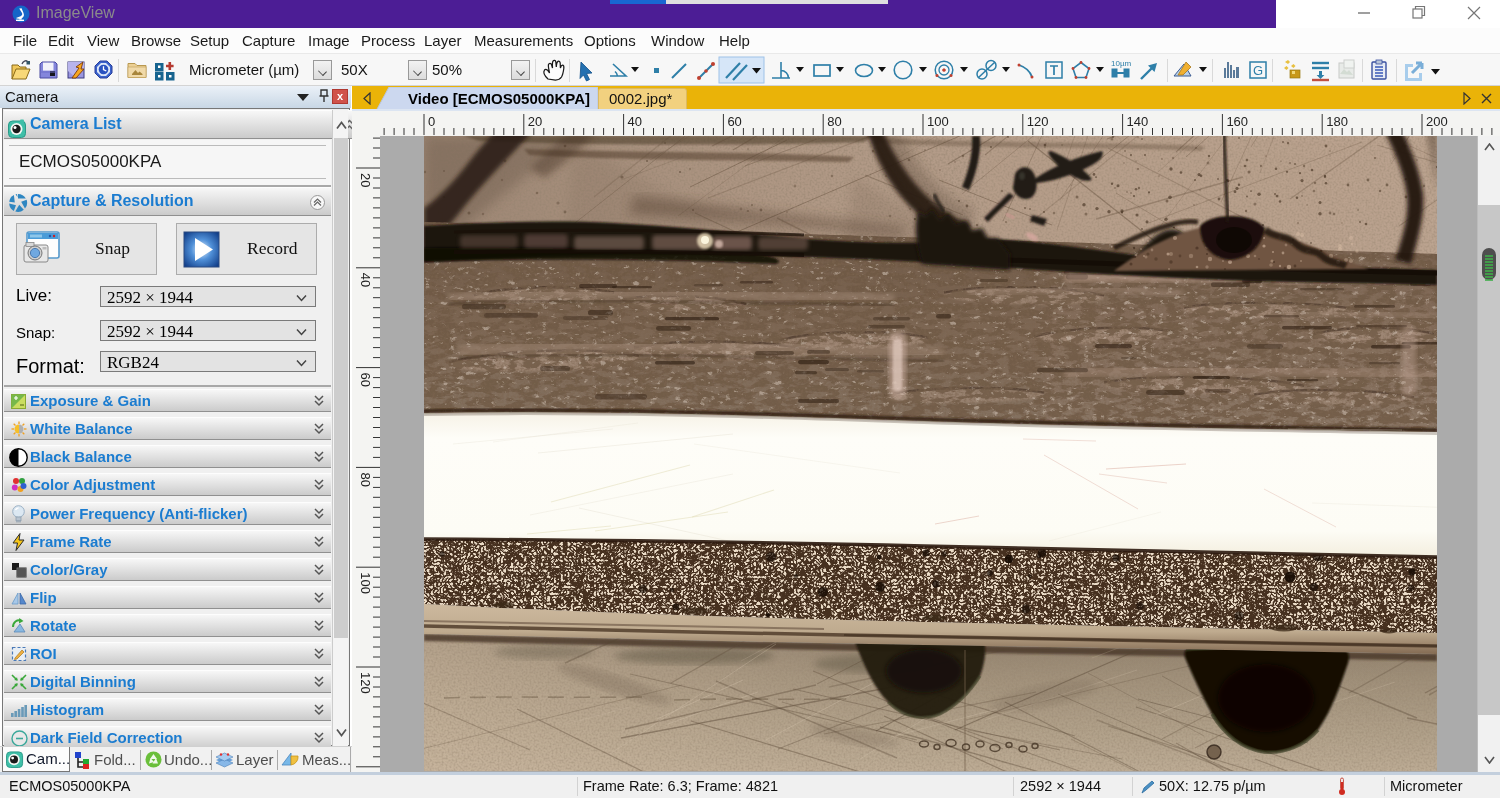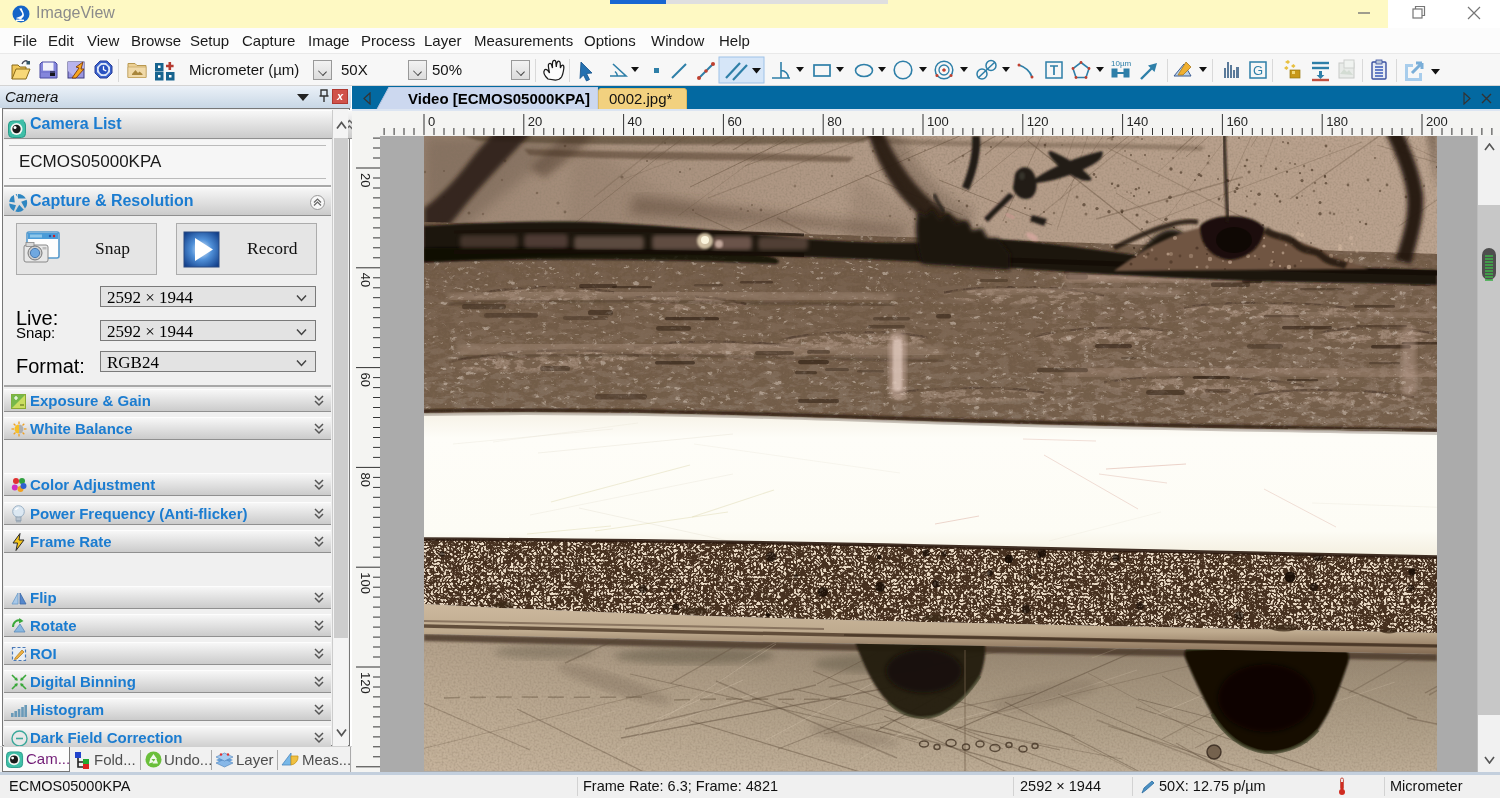--- a/index.html
+++ b/index.html
@@ -1,40 +1,40 @@
 <!DOCTYPE html>
 <html><head>
 <meta charset="utf-8">
 <style>
 * { margin:0; padding:0; box-sizing:border-box; }
 html,body { width:1500px; height:798px; overflow:hidden; }
 body { font-family:"Liberation Sans", sans-serif; position:relative; background:#fff; }
 .abs { position:absolute; }
 
-#titlebar { left:0; top:0; width:1388px; height:28px; background:#fef9c3; }
+#titlebar { left:0; top:0; width:1276px; height:28px; background:#4c1d95; }
 #apptitle { left:36px; top:4px; font-size:16px; color:#8b8b8b; }
 
 #menubar { left:0; top:28px; width:1500px; height:25px; background:#fcfcfc; font-size:15px; color:#1a1a1a; }
 #menubar span { position:absolute; top:4px; }
 
 #toolbar { left:0; top:53px; width:1500px; height:33px; background:#f7f7f7; border-top:1px solid #e9e9e9; border-bottom:1px solid #d4d4d4; }
 .tsep { position:absolute; top:5px; width:1px; height:23px; background:#d9d9d9; }
 .tlabel { position:absolute; top:7px; font-size:15px; color:#141414; }
 .combobtn { position:absolute; top:6px; width:19px; height:20px; background:linear-gradient(#f2f2f2,#dcdcdc); border:1px solid #999; }
 .combobtn:after { content:""; position:absolute; left:5px; top:7px; width:6px; height:6px; border-right:1.6px solid #444; border-bottom:1.6px solid #444; transform:rotate(45deg) scale(1,.8); }
 
-#panelhdr { left:0; top:86px; width:351px; height:22px; background:linear-gradient(#ebf1f8,#c8d7e5);font-style:italic; }
+#panelhdr { left:0; top:86px; width:351px; height:22px; background:linear-gradient(#ebf1f8,#c8d7e5); }
 #panelframe { left:2px; top:108px; width:348px; height:638px; background:#f0f0f0; border:1px solid #777; }
 .sechdr { position:absolute; left:0; background:linear-gradient(#f7f7f7,#cbcbcb); border-bottom:1px solid #909090; border-top:1px solid #fdfdfd; }
 .sechdr .t { position:absolute; left:26px; top:2px; font-size:15px; font-weight:bold; color:#1b7cd0; white-space:nowrap; }
 .chev2 { position:absolute; right:6px; top:4px; width:12px; height:14px; }
 
 #btabs { left:0; top:746px; width:352px; height:26px; background:#f1f1f1; border-top:1px solid #d0d0d0; font-size:15px; color:#4f4f4f; }
 
-#doctabs { left:352px; top:86px; width:1148px; height:25px; background:#0369a1; }
+#doctabs { left:352px; top:86px; width:1148px; height:25px; background:#eab308; }
 
 #hruler { left:380px; top:111px; width:1120px; height:25px; background:#f4f4f2; }
 #vruler { left:352px; top:136px; width:28px; height:636px; background:#f4f4f2; }
 #corner { left:352px; top:111px; width:28px; height:25px; background:#f4f4f2; }
 
 #canvas { left:380px; top:136px; width:1097px; height:636px; background:#ababab; }
 #photo { left:44px; top:0px; }
 
 #rsb { left:1477px; top:136px; width:23px; height:636px; background:#f1f1f1; border-left:1px solid #bbb; }
 
@@ -368,21 +368,21 @@
             <stop offset="45%" stop-color="#5090d8"></stop>
             <stop offset="100%" stop-color="#123f8a"></stop>
       </radialGradient>
         </defs>
       <rect x="1" y="1" width="35" height="35" fill="url(#recg)" stroke="#2a4a80"></rect>
       <path d="M12 7 L30 18.5 L12 30 Z" fill="#fff"></path>
     </svg>
     <span class="abs serif" style="left:70px;top:14px;font-size:17.5px;color:#111">Record</span>
   </div>
 
-  <span class="abs" style="left:13px;top:198px;font-size:20px">Live:</span>
+  <span class="abs" style="left:13px;top:177px;font-size:17px">Live:</span>
   <div class="abs" style="left:97px;top:177px;width:216px;height:21px;background:#e3e3e3;border:1px solid #7a7a7a">
     <span class="abs serif" style="left:6px;top:1px;font-size:17px">2592 × 1944</span>
     <svg class="abs" style="right:8px;top:7px" width="11" height="8">
         <path d="M1 1.5 L5.5 6.5 L10 1.5" fill="none" stroke="#444" stroke-width="1.5"></path>
       </svg>
   </div>
   <span class="abs" style="left:13px;top:215px;font-size:15px">Snap:</span>
   <div class="abs" style="left:97px;top:211px;width:216px;height:21px;background:#e3e3e3;border:1px solid #7a7a7a">
     <span class="abs serif" style="left:6px;top:1px;font-size:17px">2592 × 1944</span>
     <svg class="abs" style="right:8px;top:7px" width="11" height="8">
@@ -422,20 +422,30 @@
           <line x1="11.5" y1="4.5" x2="13.3" y2="2.7"></line>
         </g>
         <path d="M8 3.5 A4.5 4.5 0 0 0 8 12.5 Z" fill="#f6c028"></path>
         <path d="M8 3.5 A4.5 4.5 0 0 1 8 12.5 Z" fill="#b0b0b0"></path>
       </svg>
     <span class="t">White Balance</span>
     <svg class="chev2" viewBox="0 0 12 14">
         <path d="M2 2 L6 6 L10 2 M2 7 L6 11 L10 7" fill="none" stroke="#555" stroke-width="1.5"></path>
       </svg>
   </div>
+  <div class="sechdr" style="top:336px;left:1px;width:327px;height:23px">
+    <svg class="abs" style="left:5px;top:2px" width="19" height="19" viewBox="0 0 19 19">
+        <circle cx="9.5" cy="9.5" r="8.7" fill="#fff" stroke="#000" stroke-width="1.4"></circle>
+        <path d="M9.5 0.8 A8.7 8.7 0 0 0 9.5 18.2 Z" fill="#000"></path>
+      </svg>
+    <span class="t">Black Balance</span>
+    <svg class="chev2" viewBox="0 0 12 14">
+        <path d="M2 2 L6 6 L10 2 M2 7 L6 11 L10 7" fill="none" stroke="#555" stroke-width="1.5"></path>
+      </svg>
+  </div>
   <div class="sechdr" style="top:364px;left:1px;width:327px;height:23px">
     <svg class="abs" style="left:7px;top:3px" width="16" height="16">
         <circle cx="5" cy="4" r="3" fill="#e03030"></circle>
         <circle cx="11" cy="4" r="3" fill="#30a040"></circle>
         <circle cx="3.8" cy="10.5" r="3" fill="#d030c0"></circle>
         <circle cx="9.5" cy="12" r="3" fill="#f0a020"></circle>
         <circle cx="12.5" cy="9" r="3" fill="#3060d0"></circle>
       </svg>
     <span class="t">Color Adjustment</span>
     <svg class="chev2" viewBox="0 0 12 14">
@@ -452,20 +462,31 @@
     <span class="t">Power Frequency (Anti-flicker)</span>
     <svg class="chev2" viewBox="0 0 12 14">
         <path d="M2 2 L6 6 L10 2 M2 7 L6 11 L10 7" fill="none" stroke="#555" stroke-width="1.5"></path>
       </svg>
   </div>
   <div class="sechdr" style="top:421px;left:1px;width:327px;height:23px">
     <svg class="abs" style="left:8px;top:2px" width="13" height="18" viewBox="0 0 13 18">
         <path d="M8 0.5 L1 10 L5.5 10 L4 17.5 L12 7 L7 7 Z" fill="#f5c518" stroke="#2a2a2a" stroke-width="1"></path>
       </svg>
     <span class="t">Frame Rate</span>
+    <svg class="chev2" viewBox="0 0 12 14">
+        <path d="M2 2 L6 6 L10 2 M2 7 L6 11 L10 7" fill="none" stroke="#555" stroke-width="1.5"></path>
+      </svg>
+  </div>
+  <div class="sechdr" style="top:449px;left:1px;width:327px;height:23px">
+    <svg class="abs" style="left:7px;top:3px" width="16" height="16">
+        <rect x="1" y="1" width="7" height="7" fill="#1a1a1a"></rect>
+        <rect x="6" y="6" width="9" height="9" fill="#555" stroke="#333"></rect>
+        <rect x="6" y="6" width="9" height="9" fill="none" stroke="#888" stroke-width="0.6"></rect>
+      </svg>
+    <span class="t">Color/Gray</span>
     <svg class="chev2" viewBox="0 0 12 14">
         <path d="M2 2 L6 6 L10 2 M2 7 L6 11 L10 7" fill="none" stroke="#555" stroke-width="1.5"></path>
       </svg>
   </div>
   <div class="sechdr" style="top:505px;left:1px;width:327px;height:23px">
     <svg class="abs" style="left:7px;top:3px" width="17" height="17" viewBox="0 0 17 17">
         <path d="M3 14 L14 14 L9 6 Z" fill="#88b8e0" stroke="#5a88b8" stroke-width="0.8"></path>
         <path d="M2 9 C2 4 6 1.5 10 2.5" fill="none" stroke="#3aa83a" stroke-width="2"></path>
         <path d="M8.2 0 L12.5 3 L8 5.5 Z" fill="#3aa83a"></path>
       </svg>
@@ -541,21 +562,21 @@
     <svg class="abs" style="left:3px;top:11px" width="11" height="9">
         <path d="M1 7.5 L5.5 1.5 L10 7.5" fill="none" stroke="#555" stroke-width="1.7"></path>
       </svg>
     <div class="abs" style="left:1px;top:28px;width:14px;height:500px;background:#cdcdcd"></div>
     <svg class="abs" style="left:3px;top:618px" width="11" height="9">
         <path d="M1 1.5 L5.5 7.5 L10 1.5" fill="none" stroke="#555" stroke-width="1.7"></path>
       </svg>
   </div>
 </div>
 <div class="abs" id="btabs">
-  <div class="abs" style="left:2px;top:0px;width:68px;height:25px;background:#fcfcfc;border:1px solid #777;border-top:none;color:#701a75">
+  <div class="abs" style="left:2px;top:0px;width:68px;height:25px;background:#fcfcfc;border:1px solid #777;border-top:none;color:#0f172a">
     <svg class="abs" style="left:3px;top:3px" width="18" height="18" viewBox="0 0 19 19">
       <rect x="0.5" y="2" width="17" height="16.5" rx="4" fill="#3fbfa8" stroke="#2a9a88"></rect>
       <circle cx="8.5" cy="10" r="6" fill="#f4f8f4"></circle>
         <circle cx="8.5" cy="10" r="4.2" fill="#1a1a1a"></circle>
         <circle cx="7" cy="8.5" r="1.5" fill="#fff"></circle>
     </svg>
     <span class="abs" style="left:23px;top:3px">Cam...</span>
   </div>
   <svg class="abs" style="left:74px;top:4px" width="17" height="18">
       <rect x="1" y="1" width="6" height="6" fill="#2244cc"></rect>

